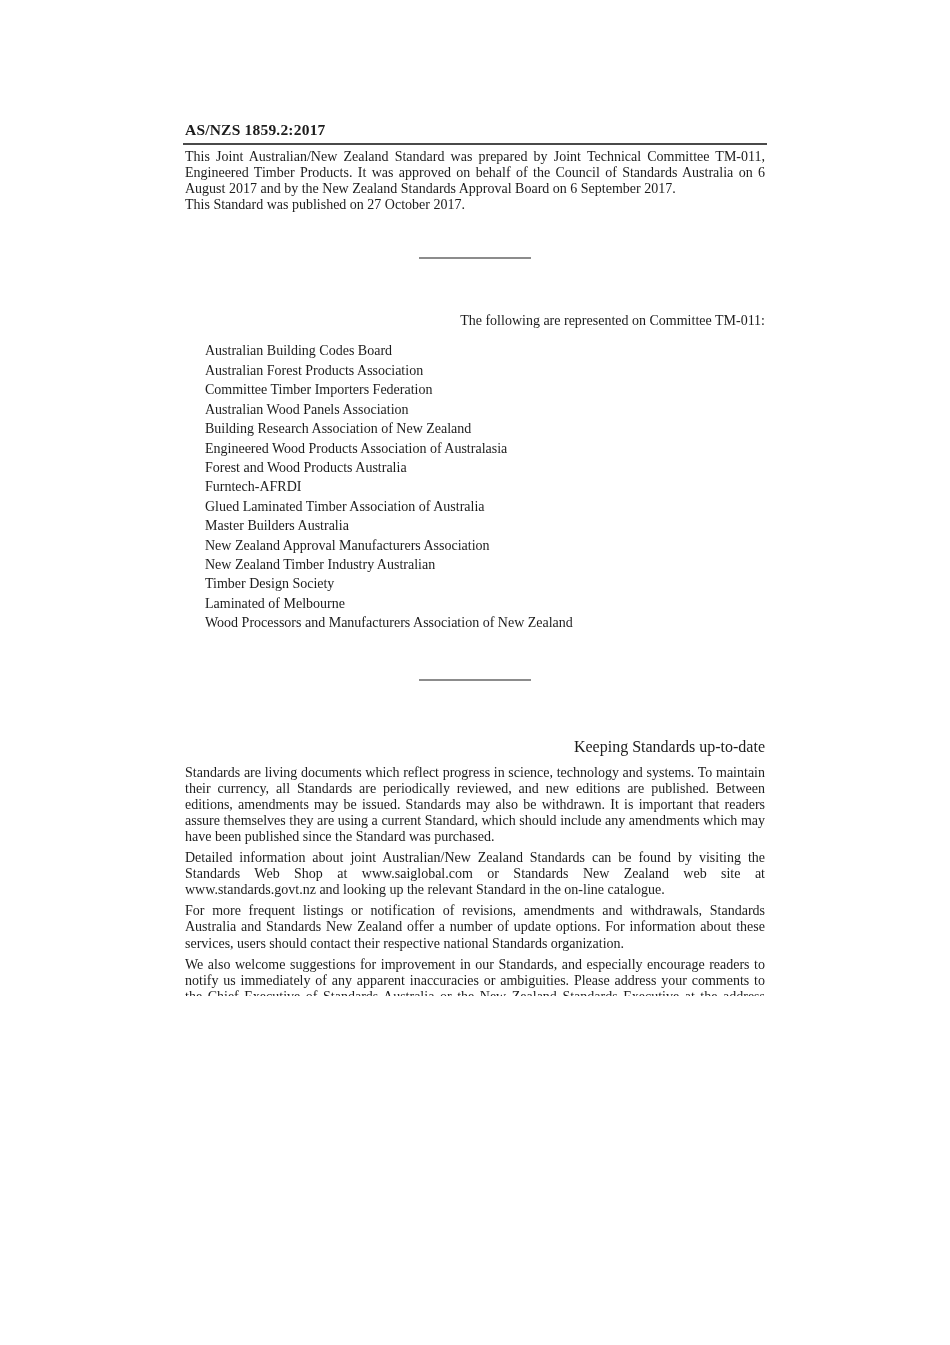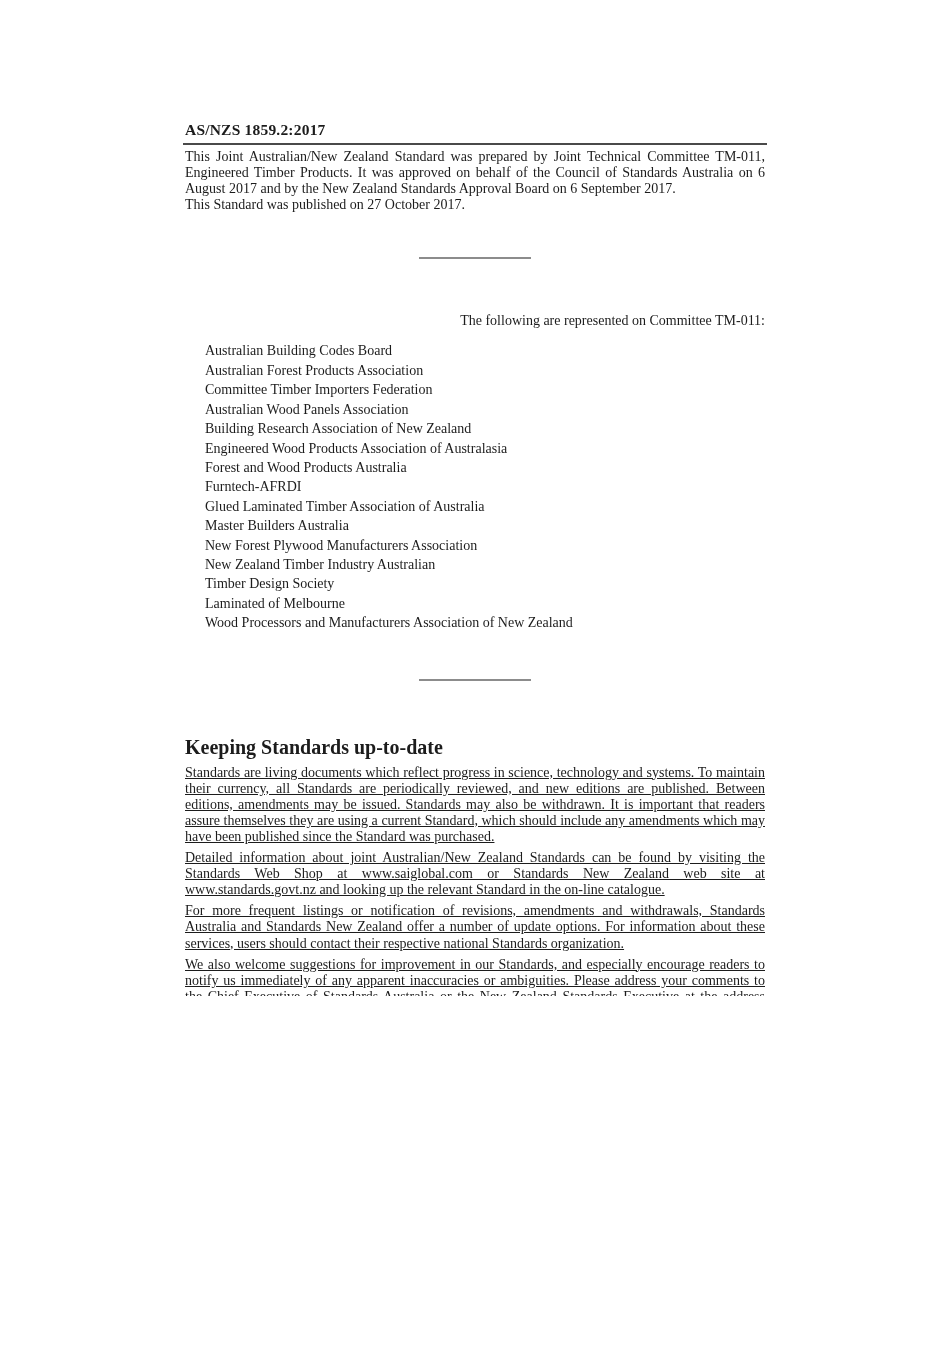--- a/index.html
+++ b/index.html
@@ -61,31 +61,30 @@
   }
   .committee-list {
     margin: 12px 0 0 0;
     padding: 0 0 0 20px;
     list-style: none;
     font-size: 14px;
     line-height: 19.4px;
   }
   .keeping-heading {
     margin: 56px 0 0 0;
-    font-size: 20px;
-    font-weight: bold;
-    text-align: left;
+    font-size: 16px;
+    font-weight: normal;
+    text-align: right;
     line-height: 20px;
   }
   .keeping-par {
     margin: 5px 0 0 0;
     font-size: 14px;
     line-height: 16.1px;
     text-align: justify;
-    text-decoration: underline;
   }
   .keeping-par.first {
     margin-top: 8px;
   }
   .draft-note {
     margin: 56px 0 0 0;
     font-size: 14.5px;
     font-style: italic;
     line-height: 18px;
   }
@@ -116,21 +115,21 @@
       <li>Australian Building Codes Board</li>
       <li>Australian Forest Products Association</li>
       <li>Committee Timber Importers Federation</li>
       <li>Australian Wood Panels Association</li>
       <li>Building Research Association of New Zealand</li>
       <li>Engineered Wood Products Association of Australasia</li>
       <li>Forest and Wood Products Australia</li>
       <li>Furntech-AFRDI</li>
       <li>Glued Laminated Timber Association of Australia</li>
       <li>Master Builders Australia</li>
-      <li>New Forest Plywood Manufacturers Association</li>
+      <li>New Zealand Approval Manufacturers Association</li>
       <li>New Zealand Timber Industry Australian</li>
       <li>Timber Design Society</li>
       <li>Laminated of Melbourne</li>
       <li>Wood Processors and Manufacturers Association of New Zealand</li>
     </ul>
 
     <hr class="short-divider d2">
 
     <h2 class="keeping-heading">Keeping Standards up-to-date</h2>
 

